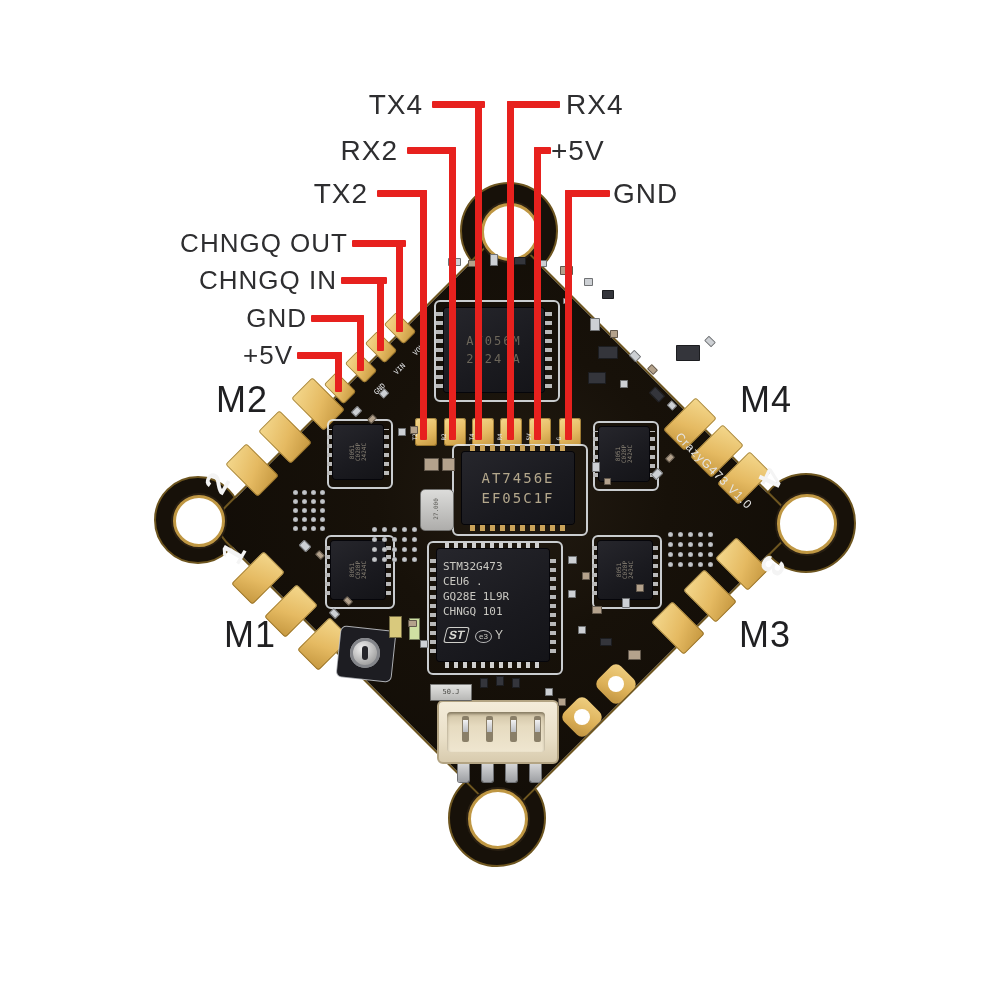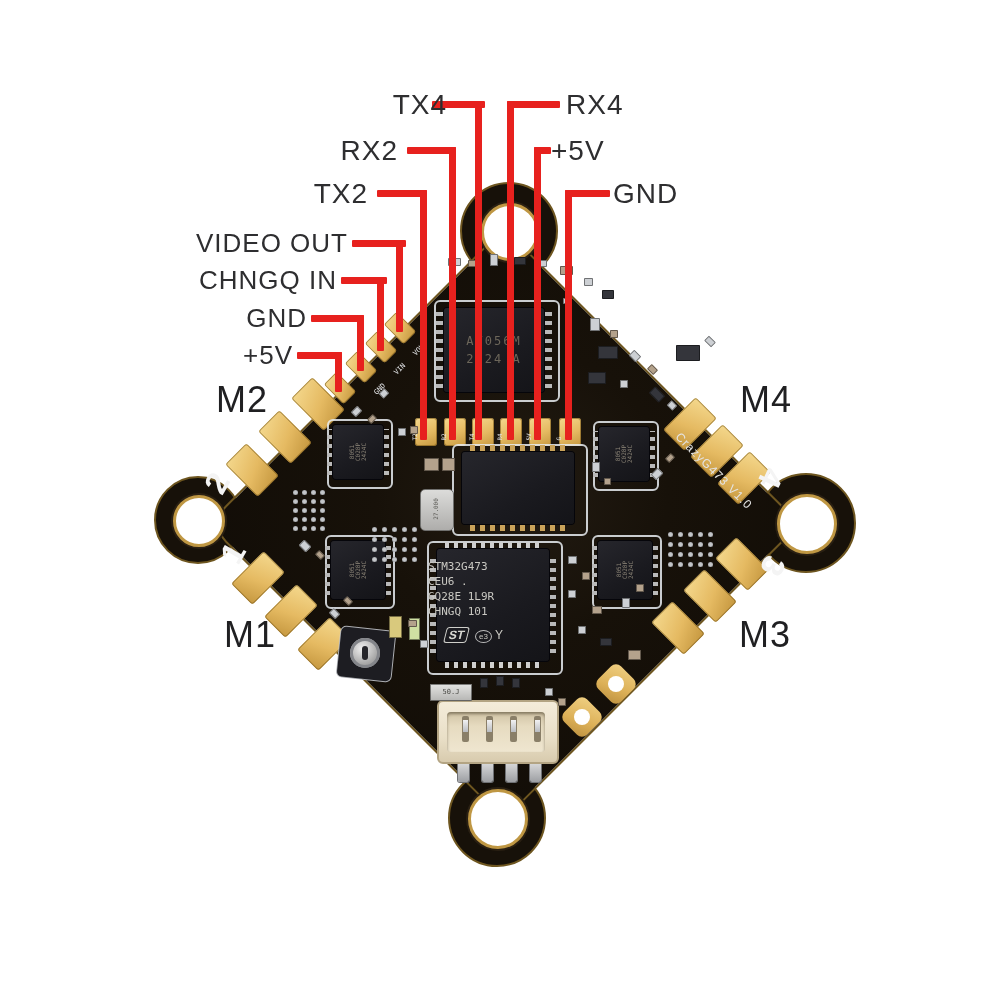--- a/index.html
+++ b/index.html
@@ -84,26 +84,28 @@
     <div class="abs silk" style="left: 452px; top: 444px; width: 132px; height: 88px;"></div>
     <div class="abs silk" style="left: 427px; top: 541px; width: 132px; height: 130px;"></div>
     <div class="abs silk" style="left: 434px; top: 300px; width: 122px; height: 98px;"></div>
     <div class="abs silk" style="left: 327px; top: 419px; width: 62px; height: 66px;"></div>
     <div class="abs silk" style="left: 593px; top: 421px; width: 62px; height: 66px;"></div>
     <div class="abs silk" style="left: 325px; top: 535px; width: 66px; height: 70px;"></div>
     <div class="abs silk" style="left: 592px; top: 535px; width: 66px; height: 70px;"></div>
     <div class="abs pins-h" style="left: 470px; top: 445px; width: 96px; height: 7px;"></div>
     <div class="abs pins-h" style="left: 470px; top: 524px; width: 96px; height: 7px;"></div>
     <div class="abs chip" style="left: 462px; top: 452px; width: 112px; height: 72px;"></div>
+    <div class="abs chip-text" style="left: 462px; top: 468px; width: 112px; height: 52px; font-size: 14px; line-height: 20px; color: rgb(179, 167, 140); letter-spacing: 2px;">AT7456E
+EF05C1F</div>
     <div class="abs pins-h gray" style="left: 445px; top: 542px; width: 96px; height: 6px;"></div>
     <div class="abs pins-h gray" style="left: 445px; top: 662px; width: 96px; height: 6px;"></div>
     <div class="abs pins-v" style="left: 430px; top: 557px; width: 6px; height: 96px;"></div>
     <div class="abs pins-v" style="left: 550px; top: 557px; width: 6px; height: 96px;"></div>
     <div class="abs chip" style="left: 437px; top: 549px; width: 112px; height: 112px;"></div>
-    <div class="abs chip-text" style="left: 428px; top: 559px; width: 100px; height: 60px; font-size: 11px; line-height: 15px; color: rgb(201, 200, 194); text-align: left;">STM32G473
+    <div class="abs chip-text" style="left: 443px; top: 559px; width: 100px; height: 60px; font-size: 11px; line-height: 15px; color: rgb(201, 200, 194); text-align: left;">STM32G473
 CEU6 .
 GQ28E 1L9R
 CHNGQ 101</div>
     <div class="abs" style="left: 445px; top: 627px; width: 96px; height: 22px; color: rgb(201, 200, 194); font-size: 12px;"><span class="stlogo">ST</span>&nbsp;&nbsp;<span style="border:1px solid #bbb;border-radius:50%;font-size:8px;padding:1px 3px;">e3</span> Y</div>
     <div class="abs pins-v" style="left: 436px; top: 312px; width: 7px; height: 76px;"></div>
     <div class="abs pins-v" style="left: 545px; top: 312px; width: 7px; height: 76px;"></div>
     <div class="abs chip" style="left: 444px; top: 308px; width: 100px; height: 84px;"></div>
     <div class="abs chip-text" style="left: 444px; top: 332px; width: 100px; height: 40px; font-size: 12px; line-height: 18px; color: rgb(108, 102, 90); letter-spacing: 2px;">AV056M
 2024 A</div>
     <div class="abs pins-v" style="left: 327px; top: 429px; width: 5px; height: 46px;"></div>
@@ -285,27 +287,27 @@
     <div class="abs wire" style="left: 565px; top: 190px; width: 45px; height: 7px;"></div>
     <div class="abs wire" style="left: 565px; top: 190px; width: 7px; height: 250px;"></div>
     <div class="abs wire" style="left: 352px; top: 240px; width: 54px; height: 7px;"></div>
     <div class="abs wire" style="left: 396px; top: 240px; width: 7px; height: 92px;"></div>
     <div class="abs wire" style="left: 341px; top: 277px; width: 46px; height: 7px;"></div>
     <div class="abs wire" style="left: 377px; top: 277px; width: 7px; height: 74px;"></div>
     <div class="abs wire" style="left: 311px; top: 315px; width: 53px; height: 7px;"></div>
     <div class="abs wire" style="left: 357px; top: 315px; width: 7px; height: 56px;"></div>
     <div class="abs wire" style="left: 297px; top: 352px; width: 45px; height: 7px;"></div>
     <div class="abs wire" style="left: 335px; top: 352px; width: 7px; height: 40px;"></div>
-    <div class="abs plabel" style="left: 447px; top: 105px; font-size: 28px; transform: translate(-100%, -50%);">TX4</div>
+    <div class="abs plabel" style="left: 423px; top: 105px; font-size: 28px; transform: translate(-100%, -50%);">TX4</div>
     <div class="abs plabel" style="left: 566px; top: 105px; font-size: 28px; transform: translate(0px, -50%);">RX4</div>
     <div class="abs plabel" style="left: 398px; top: 151px; font-size: 28px; transform: translate(-100%, -50%);">RX2</div>
     <div class="abs plabel" style="left: 551px; top: 151px; font-size: 28px; transform: translate(0px, -50%);">+5V</div>
     <div class="abs plabel" style="left: 368px; top: 194px; font-size: 28px; transform: translate(-100%, -50%);">TX2</div>
     <div class="abs plabel" style="left: 613px; top: 194px; font-size: 28px; transform: translate(0px, -50%);">GND</div>
-    <div class="abs plabel" style="left: 348px; top: 243px; font-size: 26px; transform: translate(-100%, -50%);">VIDEO OUT</div>
+    <div class="abs plabel" style="left: 348px; top: 243px; font-size: 26px; transform: translate(-100%, -50%);">CHNGQ OUT</div>
     <div class="abs plabel" style="left: 337px; top: 280px; font-size: 26px; transform: translate(-100%, -50%);">CHNGQ IN</div>
     <div class="abs plabel" style="left: 307px; top: 318px; font-size: 26px; transform: translate(-100%, -50%);">GND</div>
     <div class="abs plabel" style="left: 293px; top: 355px; font-size: 26px; transform: translate(-100%, -50%);">+5V</div>
     <div class="abs mlabel" style="left: 242px; top: 400px; font-size: 36px; transform: translate(-50%, -50%);">M2</div>
     <div class="abs mlabel" style="left: 766px; top: 400px; font-size: 36px; transform: translate(-50%, -50%);">M4</div>
     <div class="abs mlabel" style="left: 250px; top: 635px; font-size: 36px; transform: translate(-50%, -50%);">M1</div>
     <div class="abs mlabel" style="left: 765px; top: 635px; font-size: 36px; transform: translate(-50%, -50%);">M3</div>
   </div>
 
 </body></html>

